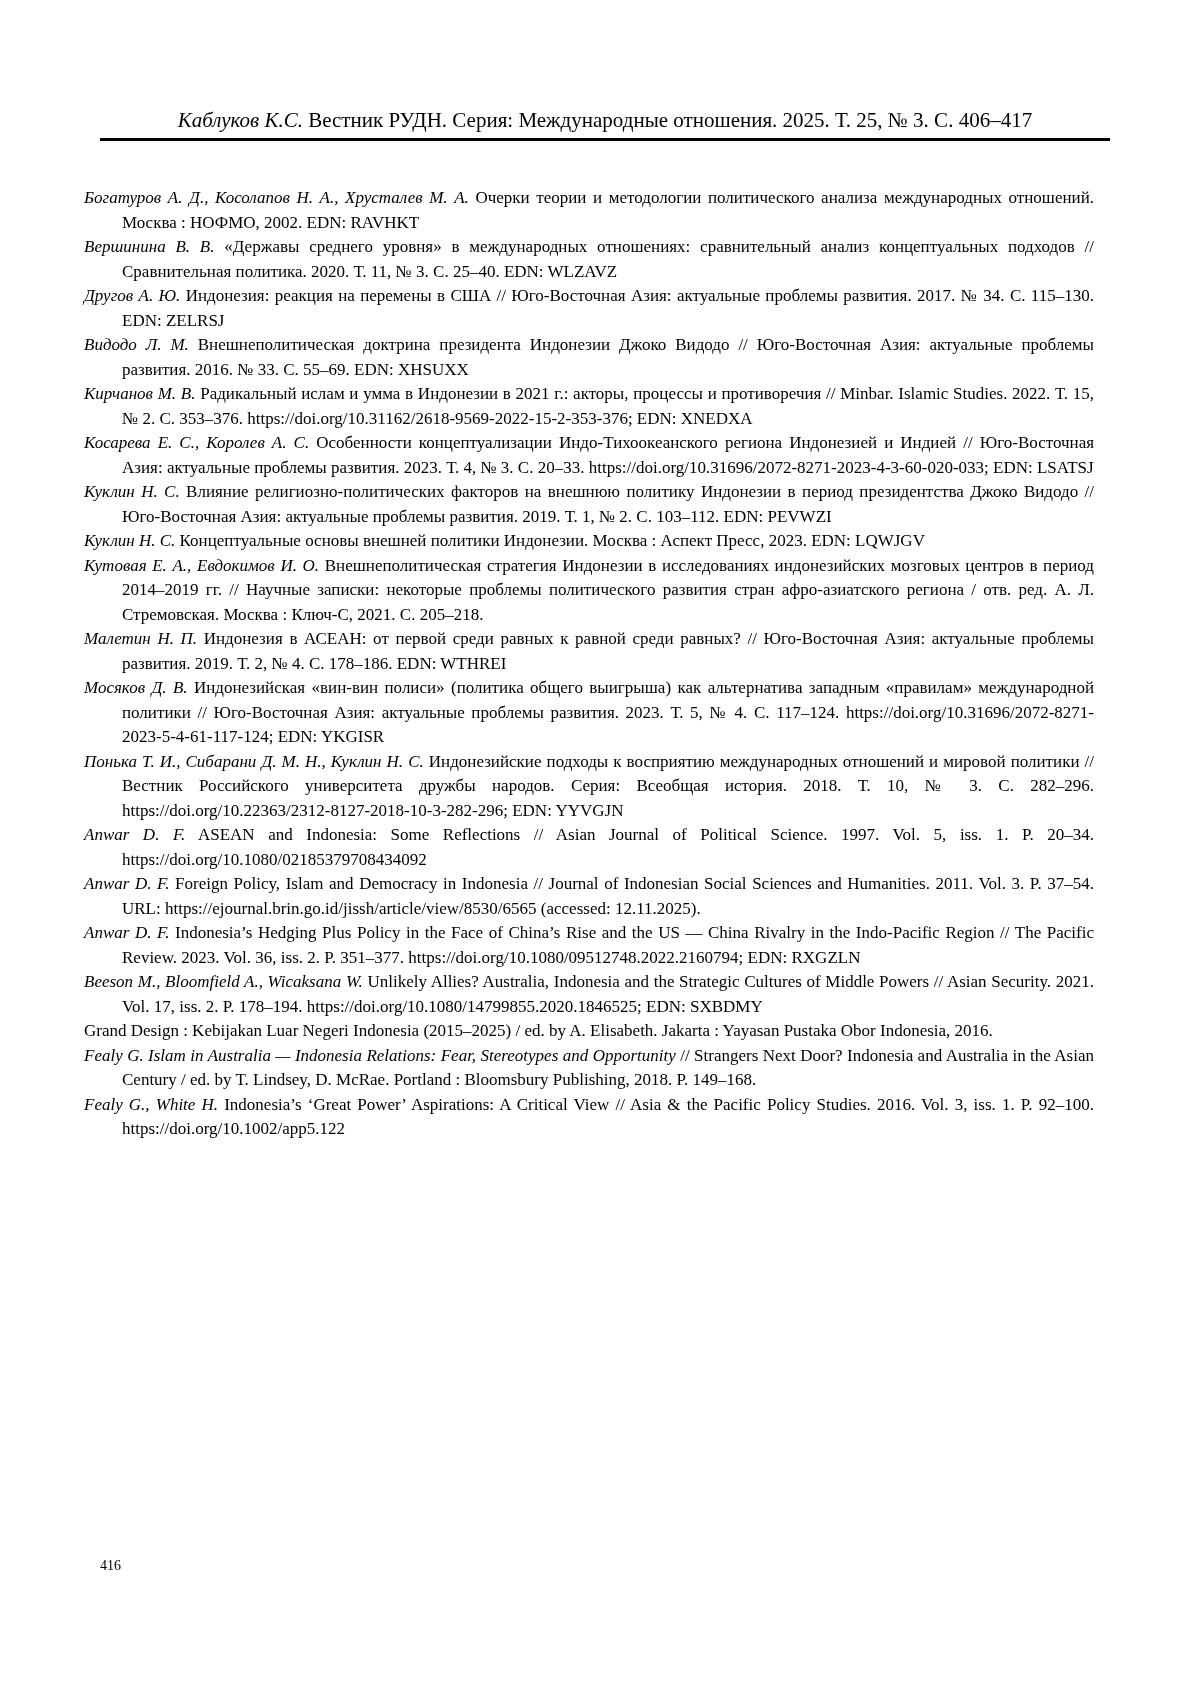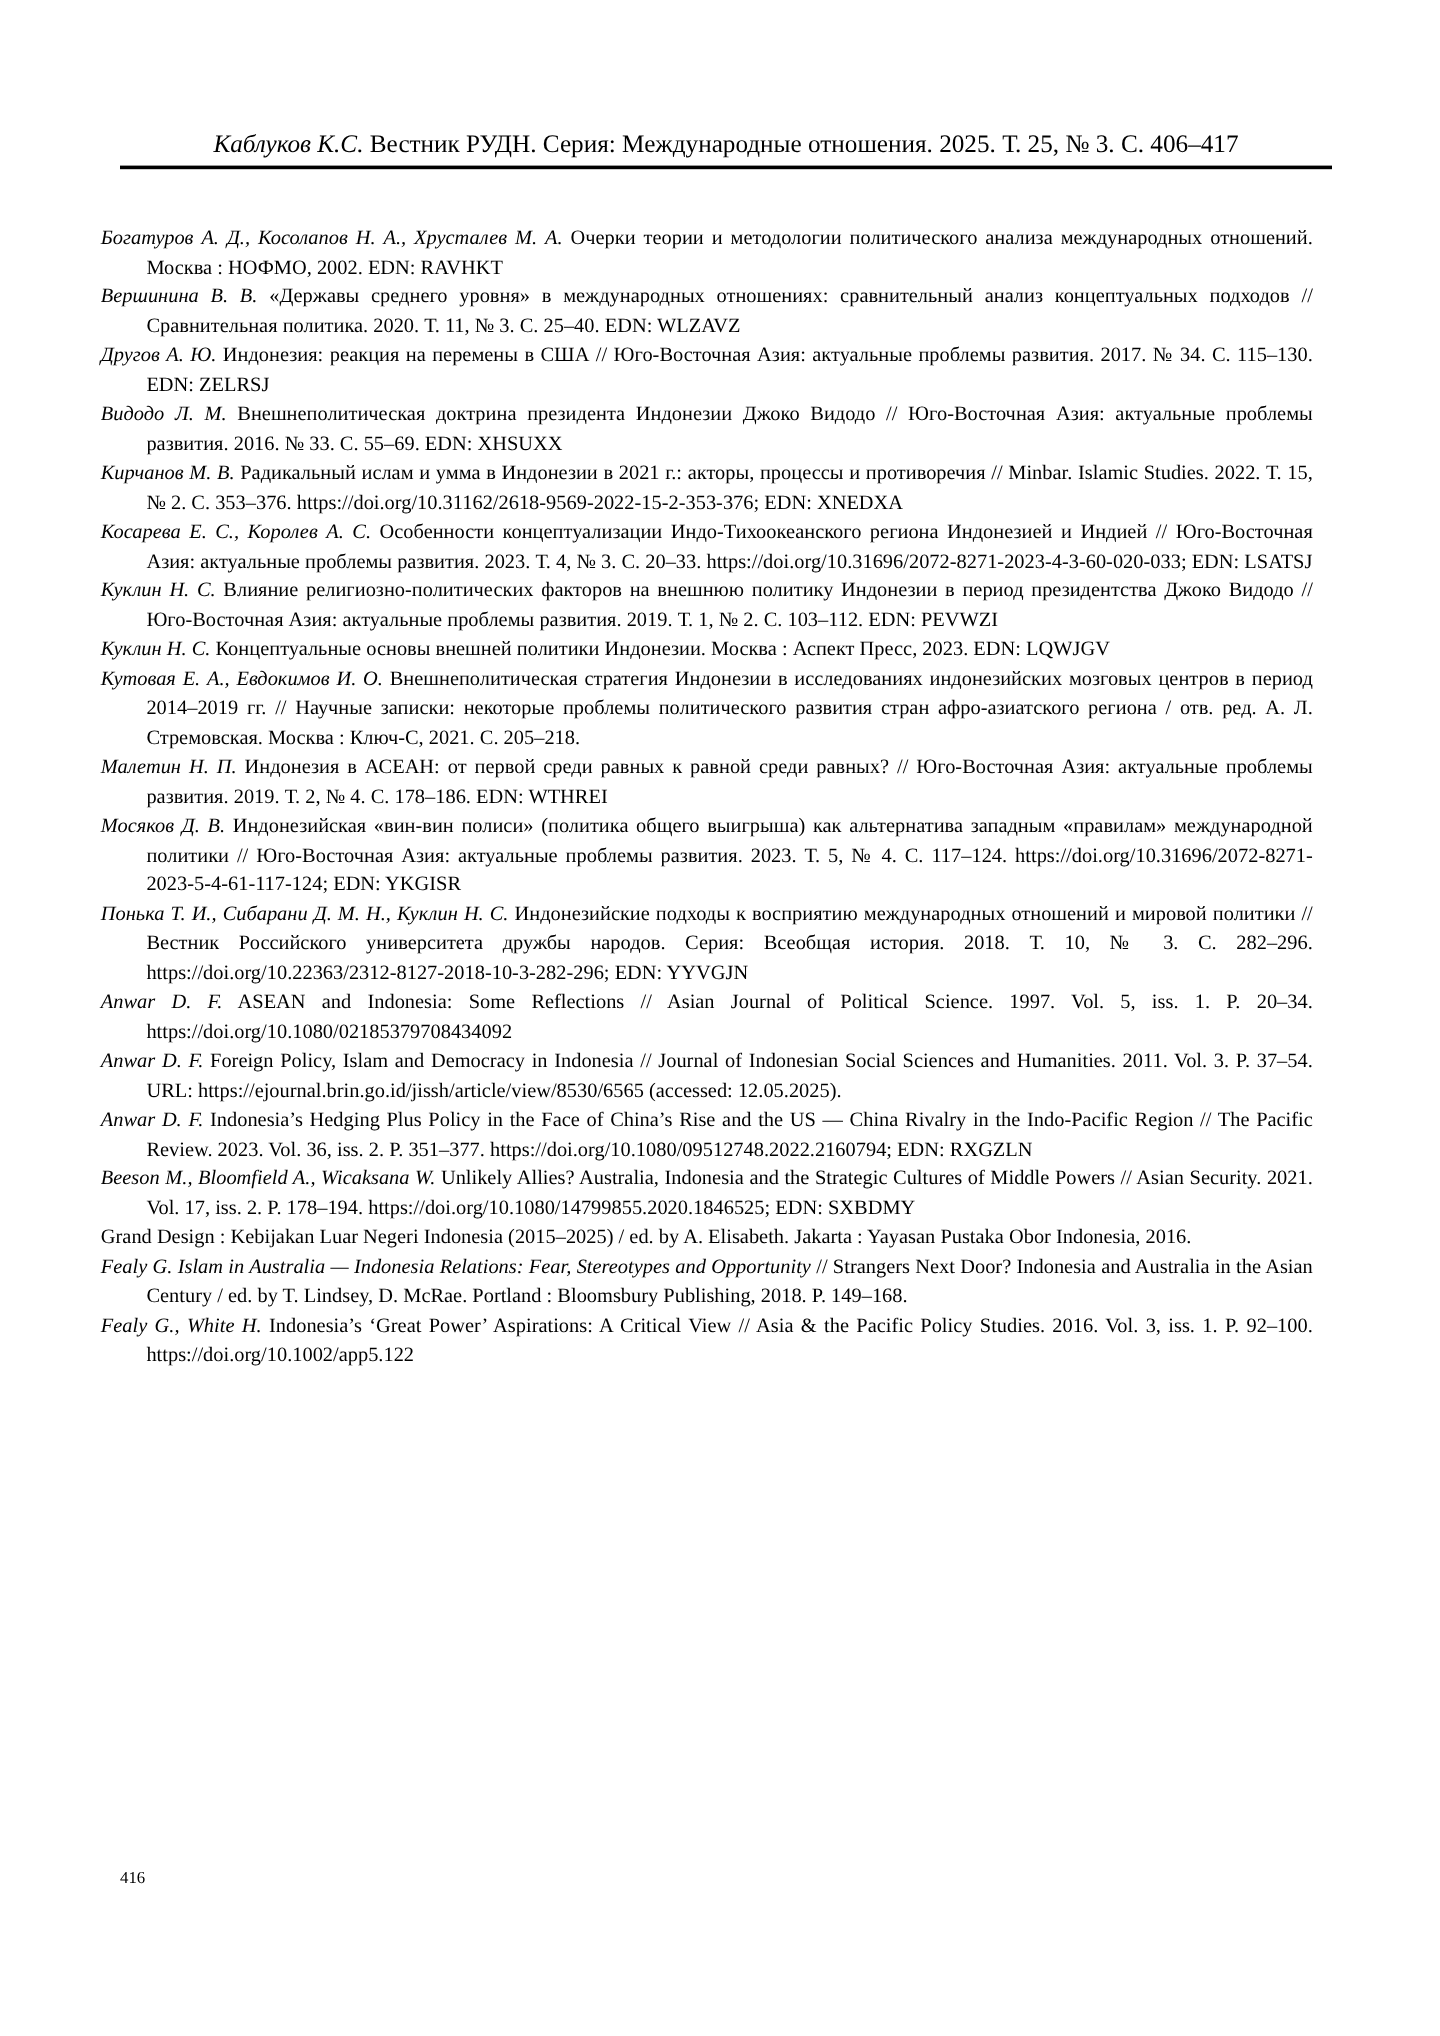--- a/index.html
+++ b/index.html
@@ -94,21 +94,21 @@
       <p class="ref"><span class="it">Видодо Л. М.</span><span> Внешнеполитическая доктрина президента Индонезии Джоко Видодо // Юго-Восточная Азия: актуальные проблемы развития. 2016. № 33. С. 55–69. EDN: XHSUXX</span></p>
       <p class="ref"><span class="it">Кирчанов М. В.</span><span> Радикальный ислам и умма в Индонезии в 2021 г.: акторы, процессы и противоречия // Minbar. Islamic Studies. 2022. Т. 15, № 2. С. 353–376. https://doi.org/10.31162/2618-9569-2022-15-2-353-376; EDN: XNEDXA</span></p>
       <p class="ref"><span class="it">Косарева Е. С., Королев А. С.</span><span> Особенности концептуализации Индо-Тихоокеанского региона Индонезией и Индией // Юго-Восточная Азия: актуальные проблемы развития. 2023. Т. 4, № 3. С. 20–33. https://doi.org/10.31696/2072-8271-2023-4-3-60-020-033; EDN: LSATSJ</span></p>
       <p class="ref"><span class="it">Куклин Н. С.</span><span> Влияние религиозно-политических факторов на внешнюю политику Индонезии в период президентства Джоко Видодо // Юго-Восточная Азия: актуальные проблемы развития. 2019. Т. 1, № 2. С. 103–112. EDN: PEVWZI</span></p>
       <p class="ref"><span class="it">Куклин Н. С.</span><span> Концептуальные основы внешней политики Индонезии. Москва : Аспект Пресс, 2023. EDN: LQWJGV</span></p>
       <p class="ref"><span class="it">Кутовая Е. А., Евдокимов И. О.</span><span> Внешнеполитическая стратегия Индонезии в исследованиях индонезийских мозговых центров в период 2014–2019 гг. // Научные записки: некоторые проблемы политического развития стран афро-азиатского региона / отв. ред. А. Л. Стремовская. Москва : Ключ-С, 2021. С. 205–218.</span></p>
       <p class="ref"><span class="it">Малетин Н. П.</span><span> Индонезия в АСЕАН: от первой среди равных к равной среди равных? // Юго-Восточная Азия: актуальные проблемы развития. 2019. Т. 2, № 4. С. 178–186. EDN: WTHREI</span></p>
       <p class="ref"><span class="it">Мосяков Д. В.</span><span> Индонезийская «вин-вин полиси» (политика общего выигрыша) как альтернатива западным «правилам» международной политики // Юго-Восточная Азия: актуальные проблемы развития. 2023. Т. 5, № 4. С. 117–124. https://doi.org/10.31696/2072-8271-2023-5-4-61-117-124; EDN: YKGISR</span></p>
       <p class="ref"><span class="it">Понька Т. И., Сибарани Д. М. Н., Куклин Н. С.</span><span> Индонезийские подходы к восприятию международных отношений и мировой политики // Вестник Российского университета дружбы народов. Серия: Всеобщая история. 2018. Т. 10, № 3. С. 282–296. https://doi.org/10.22363/2312-8127-2018-10-3-282-296; EDN: YYVGJN</span></p>
       <p class="ref"><span class="it">Anwar D. F.</span><span> ASEAN and Indonesia: Some Reflections // Asian Journal of Political Science. 1997. Vol. 5, iss. 1. P. 20–34. https://doi.org/10.1080/02185379708434092</span></p>
-      <p class="ref"><span class="it">Anwar D. F.</span><span> Foreign Policy, Islam and Democracy in Indonesia // Journal of Indonesian Social Sciences and Humanities. 2011. Vol. 3. P. 37–54. URL: https://ejournal.brin.go.id/jissh/article/view/8530/6565 (accessed: 12.05.2025).</span></p>
+      <p class="ref"><span class="it">Anwar D. F.</span><span> Foreign Policy, Islam and Democracy in Indonesia // Journal of Indonesian Social Sciences and Humanities. 2011. Vol. 3. P. 37–54. URL: https://ejournal.brin.go.id/jissh/article/view/8530/6565 (accessed: 12.11.2025).</span></p>
       <p class="ref"><span class="it">Anwar D. F.</span><span> Indonesia’s Hedging Plus Policy in the Face of China’s Rise and the US — China Rivalry in the Indo-Pacific Region // The Pacific Review. 2023. Vol. 36, iss. 2. P. 351–377. https://doi.org/10.1080/09512748.2022.2160794; EDN: RXGZLN</span></p>
       <p class="ref"><span class="it">Beeson M., Bloomfield A., Wicaksana W.</span><span> Unlikely Allies? Australia, Indonesia and the Strategic Cultures of Middle Powers // Asian Security. 2021. Vol. 17, iss. 2. P. 178–194. https://doi.org/10.1080/14799855.2020.1846525; EDN: SXBDMY</span></p>
       <p class="ref"><span class="it"></span><span>Grand Design : Kebijakan Luar Negeri Indonesia (2015–2025) / ed. by A. Elisabeth. Jakarta : Yayasan Pustaka Obor Indonesia, 2016.</span></p>
       <p class="ref"><span class="it">Fealy G. Islam in Australia — Indonesia Relations: Fear, Stereotypes and Opportunity</span><span> // Strangers Next Door? Indonesia and Australia in the Asian Century / ed. by T. Lindsey, D. McRae. Portland : Bloomsbury Publishing, 2018. P. 149–168.</span></p>
       <p class="ref"><span class="it">Fealy G., White H.</span><span> Indonesia’s ‘Great Power’ Aspirations: A Critical View // Asia &amp; the Pacific Policy Studies. 2016. Vol. 3, iss. 1. P. 92–100. https://doi.org/10.1002/app5.122</span></p>
     </div>
 
   <div class="page-footer">
     <span class="page-num">416</span>
   </div>

